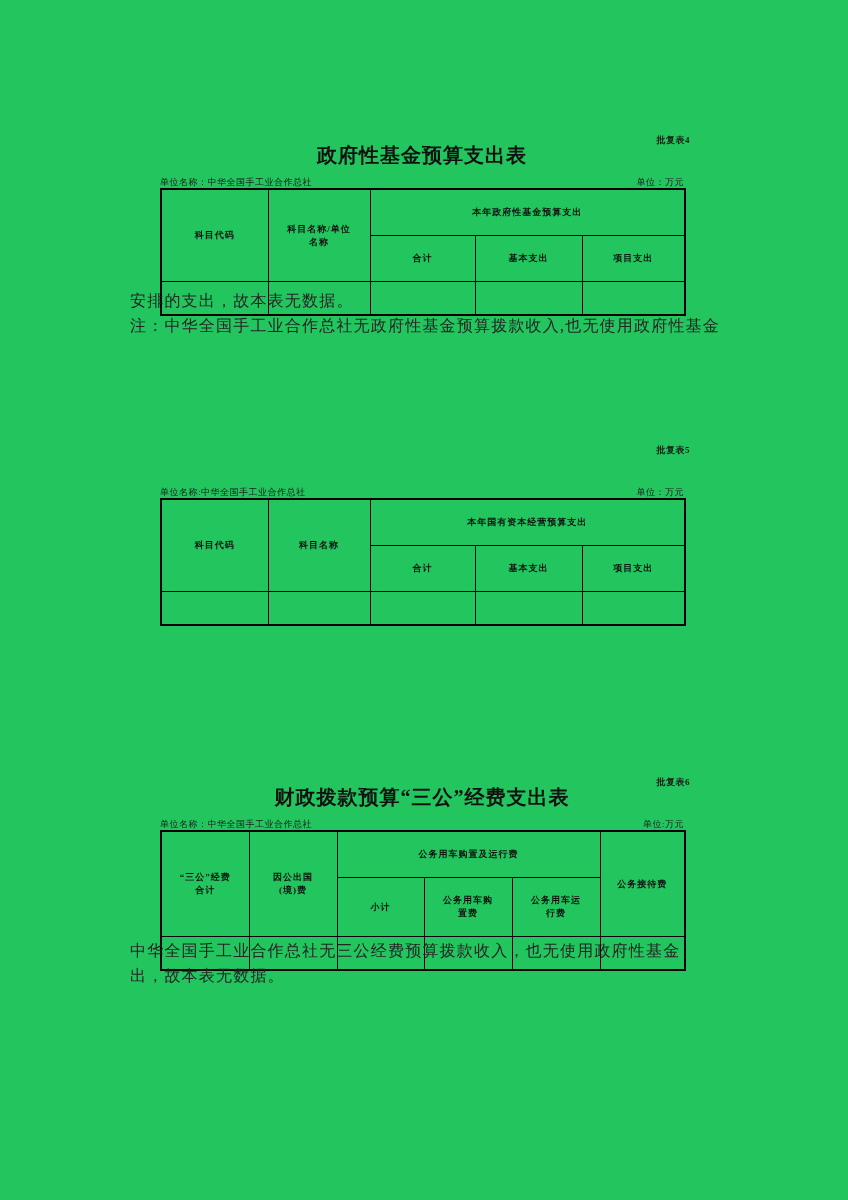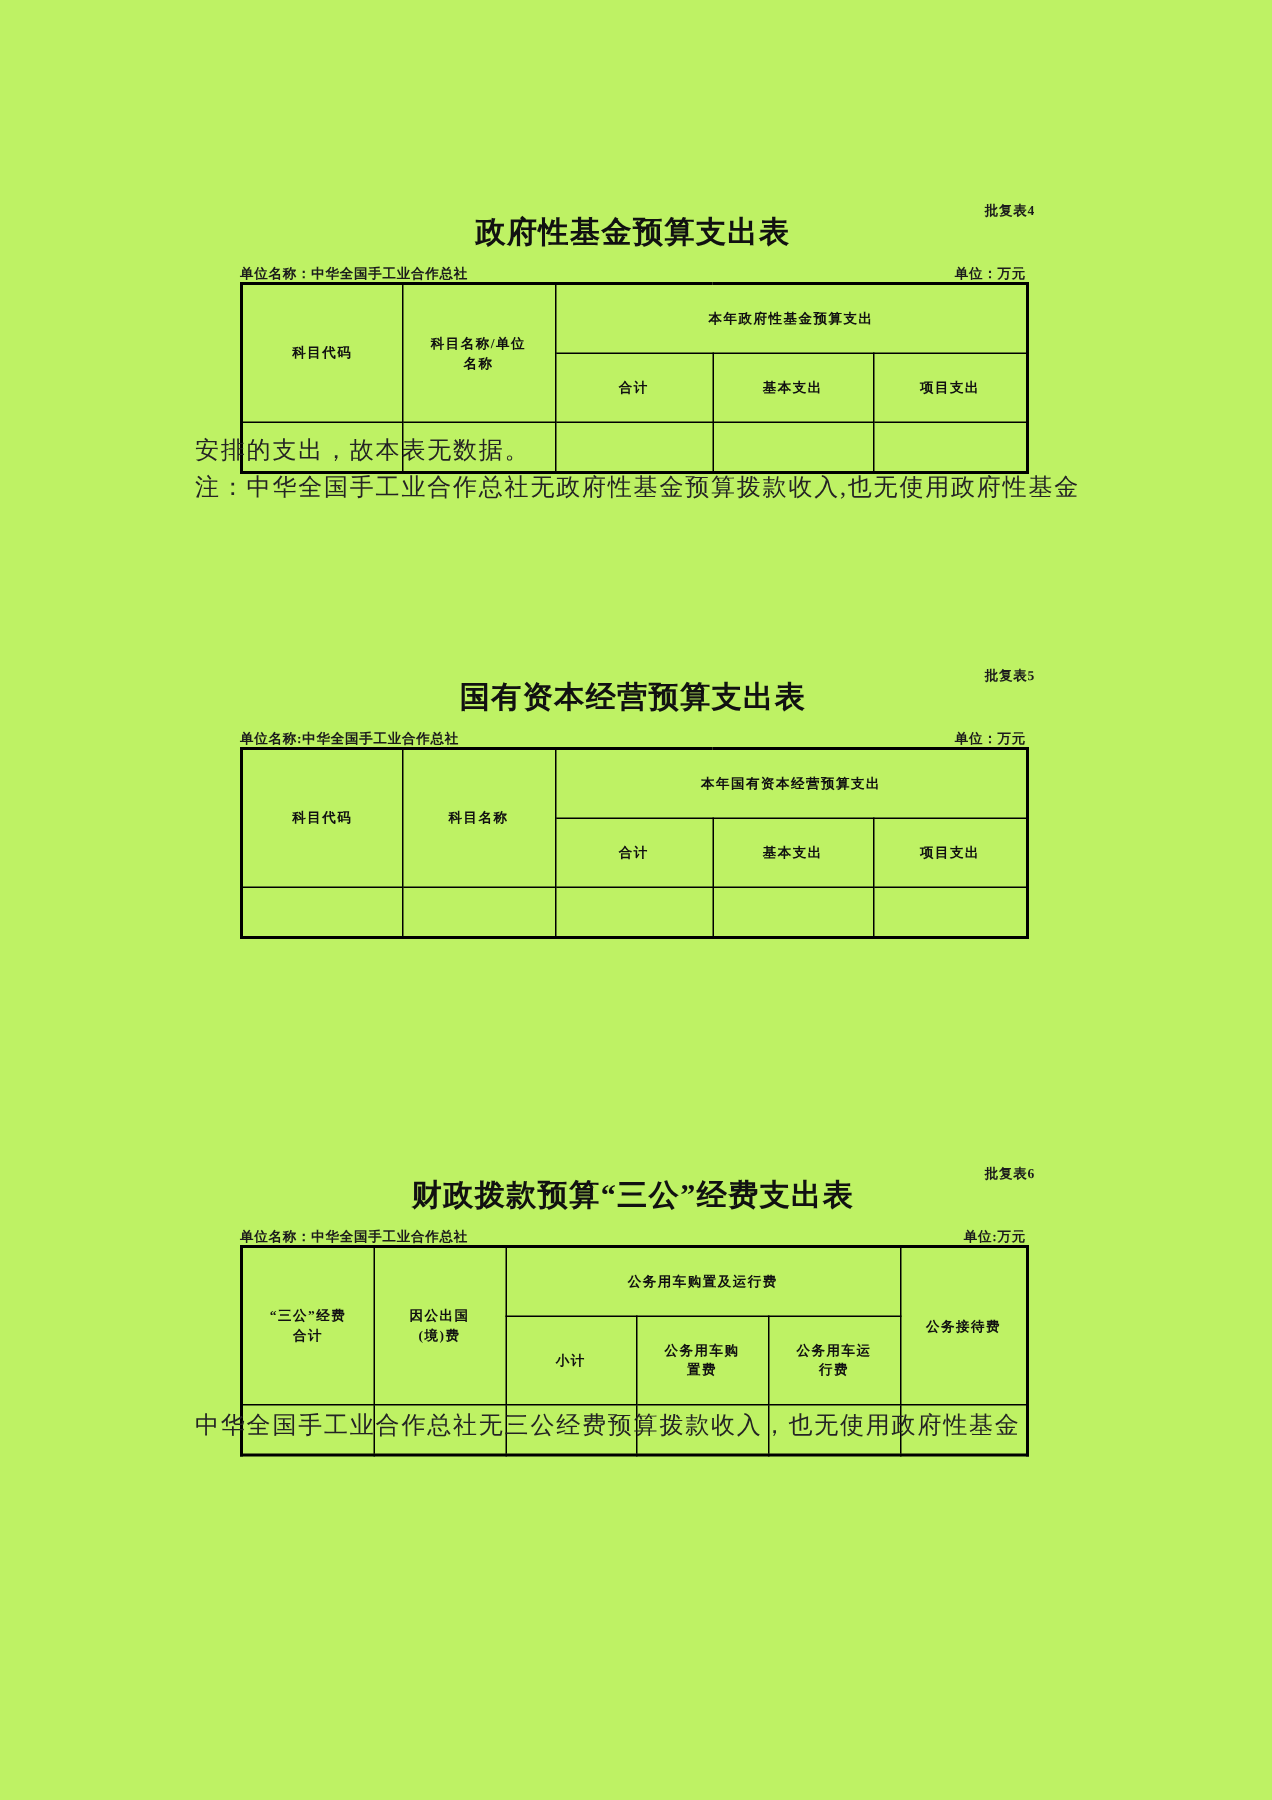--- a/index.html
+++ b/index.html
@@ -1,40 +1,40 @@
 <!DOCTYPE html>
 <html><head>
 <meta charset="utf-8">
 <style>
   html, body { margin: 0; padding: 0; background: #ffffff; }
   .page {
     position: relative;
     width: 848px;
     height: 1200px;
-    background: #bef264;
+    background: #22c55e;
     font-family: "Liberation Serif", "DejaVu Serif", serif;
     color: #1c1c1c;
     overflow: hidden;
   }
   .sec { position: absolute; left: 130px; width: 606px; }
   .approval {
     position: absolute; top: 0; right: 46px;
     font-size: 9px; font-weight: bold; letter-spacing: 0.5px;
     white-space: nowrap;
   }
   .title {
     position: absolute; top: 8px; left: 30px; width: 524px;
     margin: 0; text-align: center;
     font-size: 20px; font-weight: bold; letter-spacing: 1px;
     line-height: 26px; white-space: nowrap; color: #111;
   }
   .meta {
     position: absolute; top: 42px; left: 30px; width: 524px;
     display: flex; justify-content: space-between; 
-    font-size: 9px; font-weight: bold; letter-spacing: 0.5px;
+    font-size: 9px; font-weight: normal; letter-spacing: 0.5px;
   }
   .budget {
     position: absolute; top: 54px; left: 30px; width: 524px;
     border-collapse: collapse; table-layout: fixed;
     border: 2px solid #000;
   }
   .budget td {
     border: 1px solid #000;
     text-align: center; vertical-align: middle;
     font-size: 9px; font-weight: bold; letter-spacing: 1px;
@@ -98,21 +98,20 @@
       </tbody>
     </table>
     <div class="note">
       <div>安排的支出，故本表无数据。</div>
       <div>注：中华全国手工业合作总社无政府性基金预算拨款收入,也无使用政府性基金</div>
     </div>
   </div>
 
   <div class="sec sec2">
     <div class="approval">批复表5</div>
-    <h1 class="title">国有资本经营预算支出表</h1>
     <div class="meta">
       <span>单位名称:中华全国手工业合作总社</span>
       <span>单位：万元</span>
     </div>
     <table class="budget">
       <colgroup>
           <col style="width:107px">
           <col style="width:102px">
           <col style="width:105px">
           <col style="width:107px">
@@ -173,16 +172,17 @@
           <td></td>
           <td></td>
           <td></td>
           <td></td>
           <td></td>
         </tr>
       </tbody>
     </table>
     <div class="note">
       <div>中华全国手工业合作总社无三公经费预算拨款收入，也无使用政府性基金</div>
+      <div>出，故本表无数据。</div>
     </div>
   </div>
 
 </div>
 
 </body></html>

